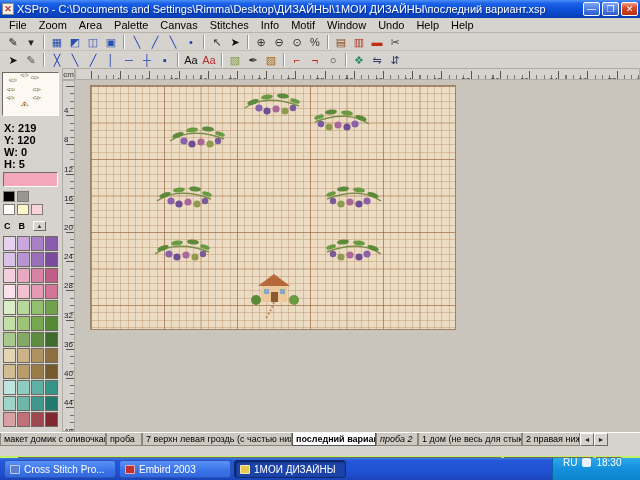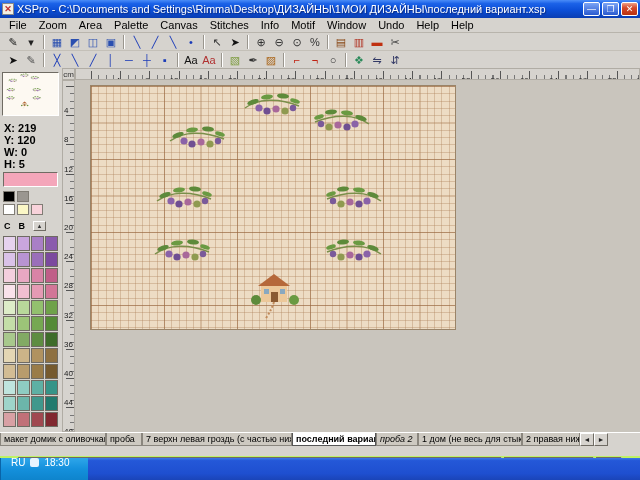--- a/index.html
+++ b/index.html
@@ -371,20 +371,34 @@
       <span class="tab-scroll">►</span>
     </div>
 
   <div class="statusbar">
     <div class="status-pane status-left"></div>
     <div class="status-pane status-colour">Colour: 910</div>
     <div class="status-pane status-rl">RL</div>
   </div>
 
   <div class="taskbar">
+    <div id="tasks">
+        <div class="task">
+          <span class="task-icon" style="background: rgb(90, 127, 208);"></span>
+          <span class="task-label">Cross Stitch Pro...</span>
+        </div>
+        <div class="task">
+          <span class="task-icon" style="background: rgb(192, 48, 48);"></span>
+          <span class="task-label">Embird 2003</span>
+        </div>
+        <div class="task active">
+          <span class="task-icon" style="background: rgb(232, 200, 74);"></span>
+          <span class="task-label">1МОИ ДИЗАЙНЫ</span>
+        </div>
+      </div>
     <div class="tray">
       <span>RU</span>
       <span class="tray-icon"></span>
       <span>18:30</span>
     </div>
   </div>
 
 </div>
 
 </body></html>

